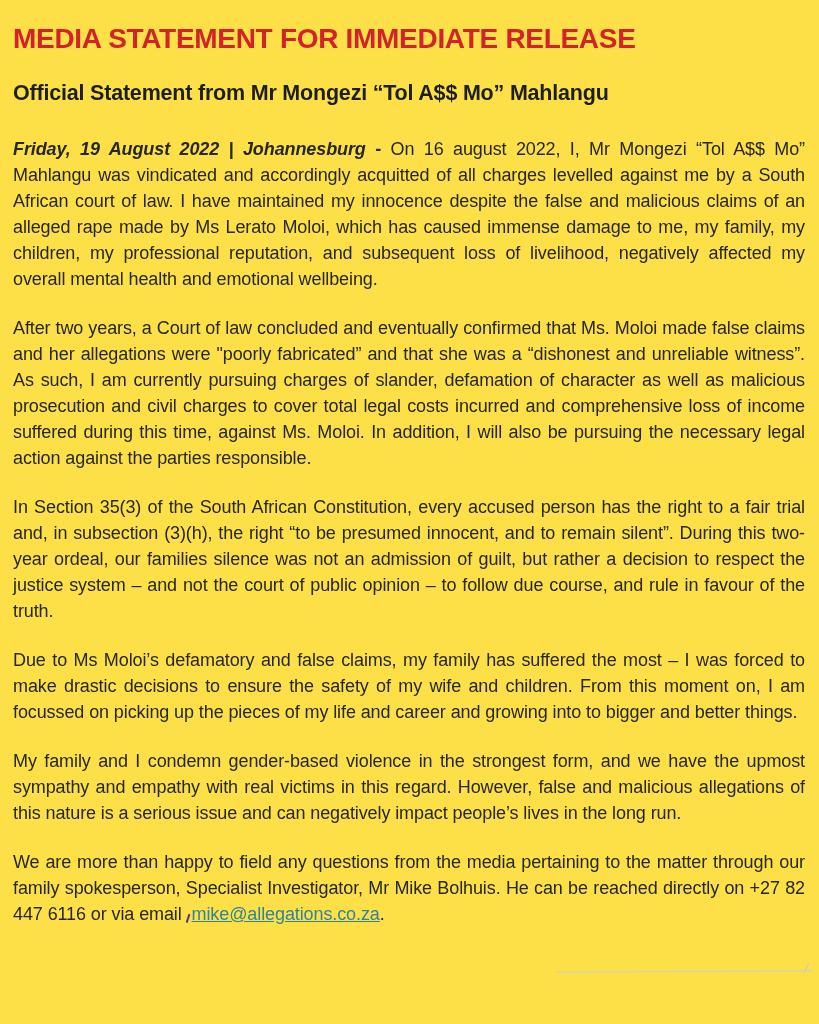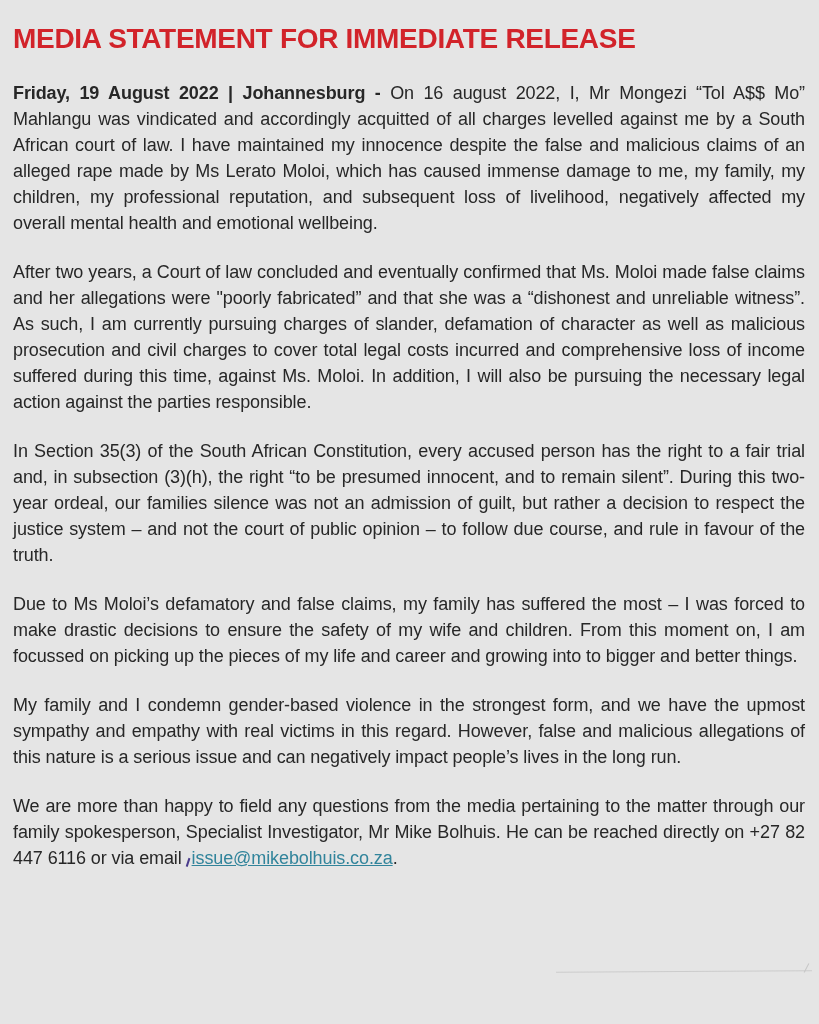--- a/index.html
+++ b/index.html
@@ -4,21 +4,21 @@
 <style>
   html, body {
     margin: 0;
     padding: 0;
     background: #ffffff;
   }
   .page {
     position: relative;
     width: 819px;
     height: 1024px;
-    background: #e5e5e5;
+    background: #fde047;
     box-sizing: border-box;
     padding: 22px 14px 0 13px;
     font-family: "Liberation Sans", sans-serif;
     color: #212121;
     overflow: hidden;
   }
   .headline {
     margin: 0 0 24px 0;
     font-size: 28px;
     line-height: 34px;
@@ -37,20 +37,21 @@
   .body-paragraph {
     margin: 0 0 23px 0;
     font-size: 18px;
     line-height: 26px;
     letter-spacing: -0.1px;
     text-align: justify;
     color: #272727;
   }
   .dateline {
     font-weight: bold;
+    font-style: italic;
   }
   .dateline-dash {
     font-weight: bold;
     font-style: normal;
     white-space: pre;
   }
   .email-link {
     color: #31849b;
     text-decoration: underline;
     text-decoration-color: #31849b;
@@ -83,29 +84,30 @@
     transform: rotate(28deg);
   }
 </style>
 </head>
 <body>
 
 <div class="page">
 
   <h1 class="headline">MEDIA STATEMENT FOR IMMEDIATE RELEASE</h1>
 
+  <h2 class="subheadline">Official Statement from Mr Mongezi “Tol A$$ Mo” Mahlangu</h2>
 
   <p class="body-paragraph"><span class="dateline">Friday, 19 August 2022 | Johannesburg</span><span class="dateline-dash"> - </span><span>On 16 august 2022, I, Mr Mongezi “Tol A$$ Mo” Mahlangu was vindicated and accordingly acquitted of all charges levelled against me by a South African court of law. I have maintained my innocence despite the false and malicious claims of an alleged rape made by Ms Lerato Moloi, which has caused immense damage to me, my family, my children, my professional reputation, and subsequent loss of livelihood, negatively affected my overall mental health and emotional wellbeing.</span></p>
 
   <p class="body-paragraph">After two years, a Court of law concluded and eventually confirmed that Ms. Moloi made false claims and her allegations were "poorly fabricated” and that she was a “dishonest and unreliable witness”. As such, I am currently pursuing charges of slander, defamation of character as well as malicious prosecution and civil charges to cover total legal costs incurred and comprehensive loss of income suffered during this time, against Ms. Moloi. In addition, I will also be pursuing the necessary legal action against the parties responsible.</p>
 
   <p class="body-paragraph">In Section 35(3) of the South African Constitution, every accused person has the right to a fair trial and, in subsection (3)(h), the right “to be presumed innocent, and to remain silent”. During this two-year ordeal, our families silence was not an admission of guilt, but rather a decision to respect the justice system – and not the court of public opinion – to follow due course, and rule in favour of the truth.</p>
 
   <p class="body-paragraph">Due to Ms Moloi’s defamatory and false claims, my family has suffered the most – I was forced to make drastic decisions to ensure the safety of my wife and children. From this moment on, I am focussed on picking up the pieces of my life and career and growing into to bigger and better things.</p>
 
   <p class="body-paragraph">My family and I condemn gender-based violence in the strongest form, and we have the upmost sympathy and empathy with real victims in this regard. However, false and malicious allegations of this nature is a serious issue and can negatively impact people’s lives in the long run.</p>
 
-  <p class="body-paragraph"><span>We are more than happy to field any questions from the media pertaining to the matter through our family spokesperson, Specialist Investigator, Mr Mike Bolhuis. He can be reached directly on +27 82 447 6116 or via email </span><span class="link-tick"></span><a class="email-link">issue@mikebolhuis.co.za</a><span>.</span></p>
+  <p class="body-paragraph"><span>We are more than happy to field any questions from the media pertaining to the matter through our family spokesperson, Specialist Investigator, Mr Mike Bolhuis. He can be reached directly on +27 82 447 6116 or via email </span><span class="link-tick"></span><a class="email-link">mike@allegations.co.za</a><span>.</span></p>
 
   <div class="tear-line"></div>
   <div class="tear-line-curl"></div>
 
 </div>
 
 </body></html>

